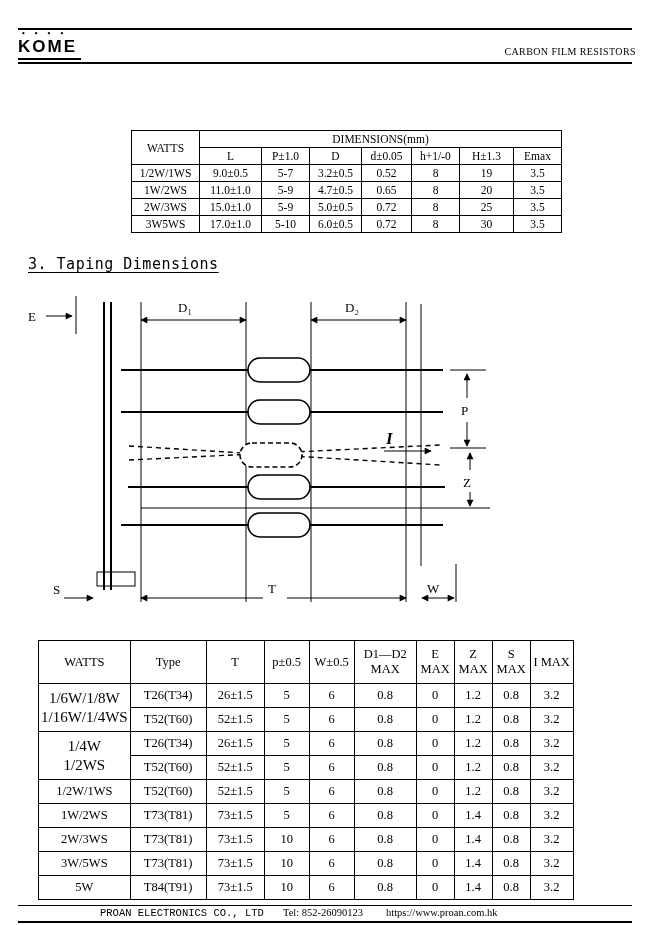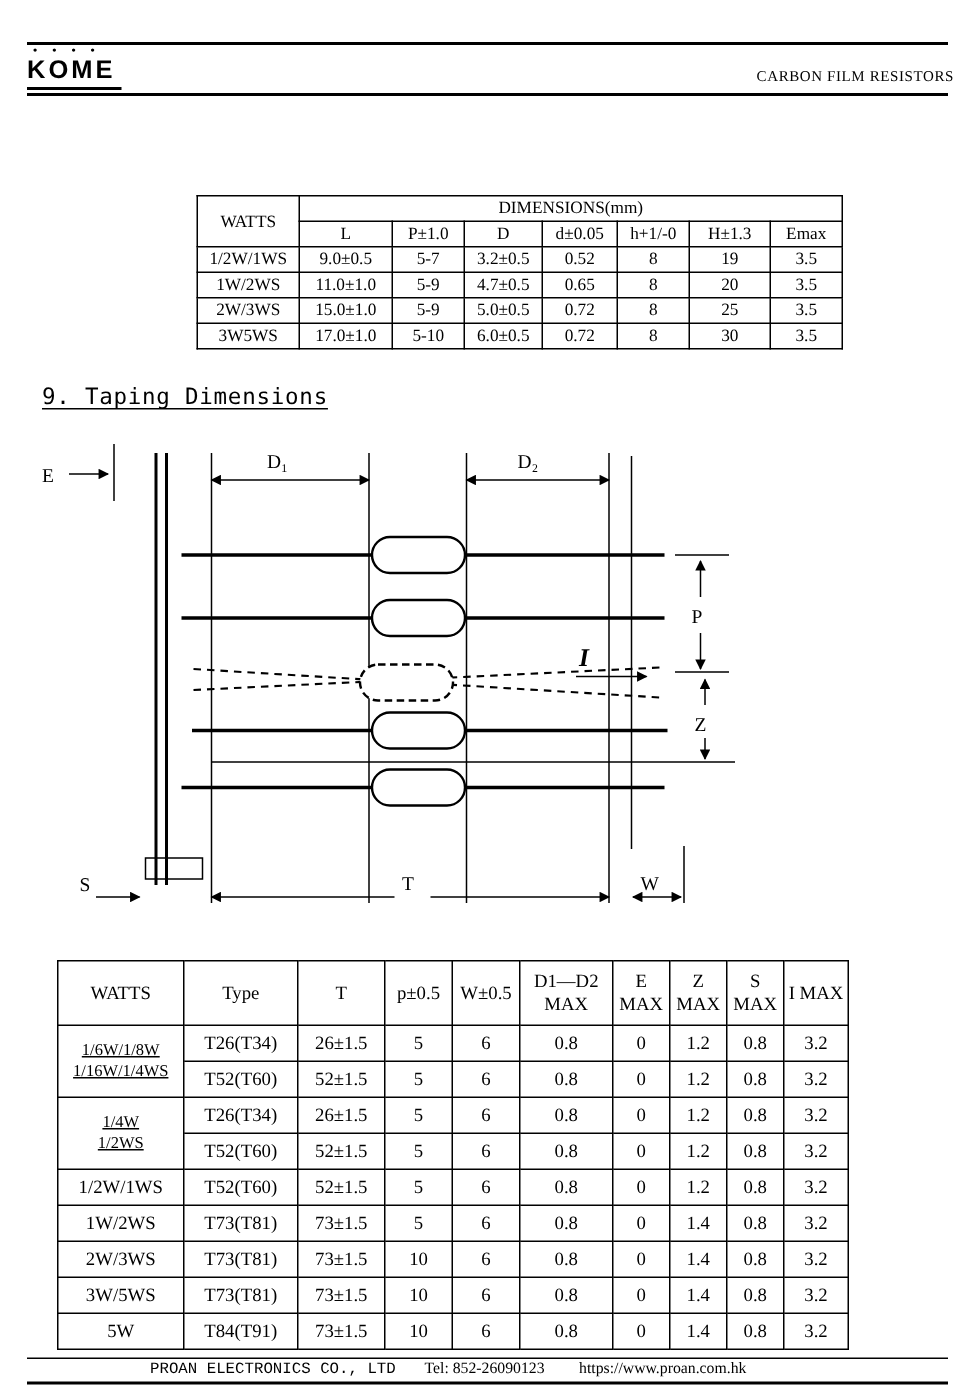--- a/index.html
+++ b/index.html
@@ -31,21 +31,21 @@
   .diagram text{font-family:"Liberation Serif","DejaVu Serif",serif;font-size:13px;fill:#000;stroke:none;}
   .diagram text.big{font-size:17px;font-weight:bold;font-style:italic;}
 
   
   .t2{position:absolute;top:640px;left:38px;border-collapse:collapse;table-layout:fixed;
       font-family:"Liberation Serif","DejaVu Serif",serif;font-size:12.5px;}
   .t2 th,.t2 td{border:1px solid #000;text-align:center;vertical-align:middle;
                 padding:0 2px;font-weight:normal;white-space:pre-line;}
   .t2 th{height:42px;}
   .t2 td{height:23px;}
-  .sm{font-size:11px;line-height:1.25;text-decoration:underline;}
+  .sm{font-size:15px;line-height:1.25;}
 
   .footer-text{position:absolute;top:907px;left:0;width:650px;font-size:10.5px;}
   .footer-text span{position:absolute;white-space:nowrap;}
   .f-company{left:100px;font-family:Liberation Mono, monospace;}
   .f-tel{left:283px;font-family:Liberation Serif, serif;}
   .f-url{left:386px;}
 </style>
 </head>
 <body>
 
@@ -120,21 +120,21 @@
         <td>5-10</td>
         <td>6.0±0.5</td>
         <td>0.72</td>
         <td>8</td>
         <td>30</td>
         <td>3.5</td>
       </tr>
     </tbody>
   </table>
 
-  <div class="heading">9. Taping Dimensions</div>
+  <div class="heading">3. Taping Dimensions</div>
 
   <svg class="diagram" width="650" height="335" viewBox="0 0 650 335" xmlns="http://www.w3.org/2000/svg">
     <defs>
       <marker id="arw" viewBox="0 0 10 10" refX="9" refY="5" markerWidth="9" markerHeight="7" orient="auto-start-reverse">
         <path d="M0,0 L10,5 L0,10 z" fill="#000"></path>
       </marker>
     </defs>
 
     <g stroke="#000" fill="none" stroke-width="2">
       <line x1="104" y1="14" x2="104" y2="302"></line>

